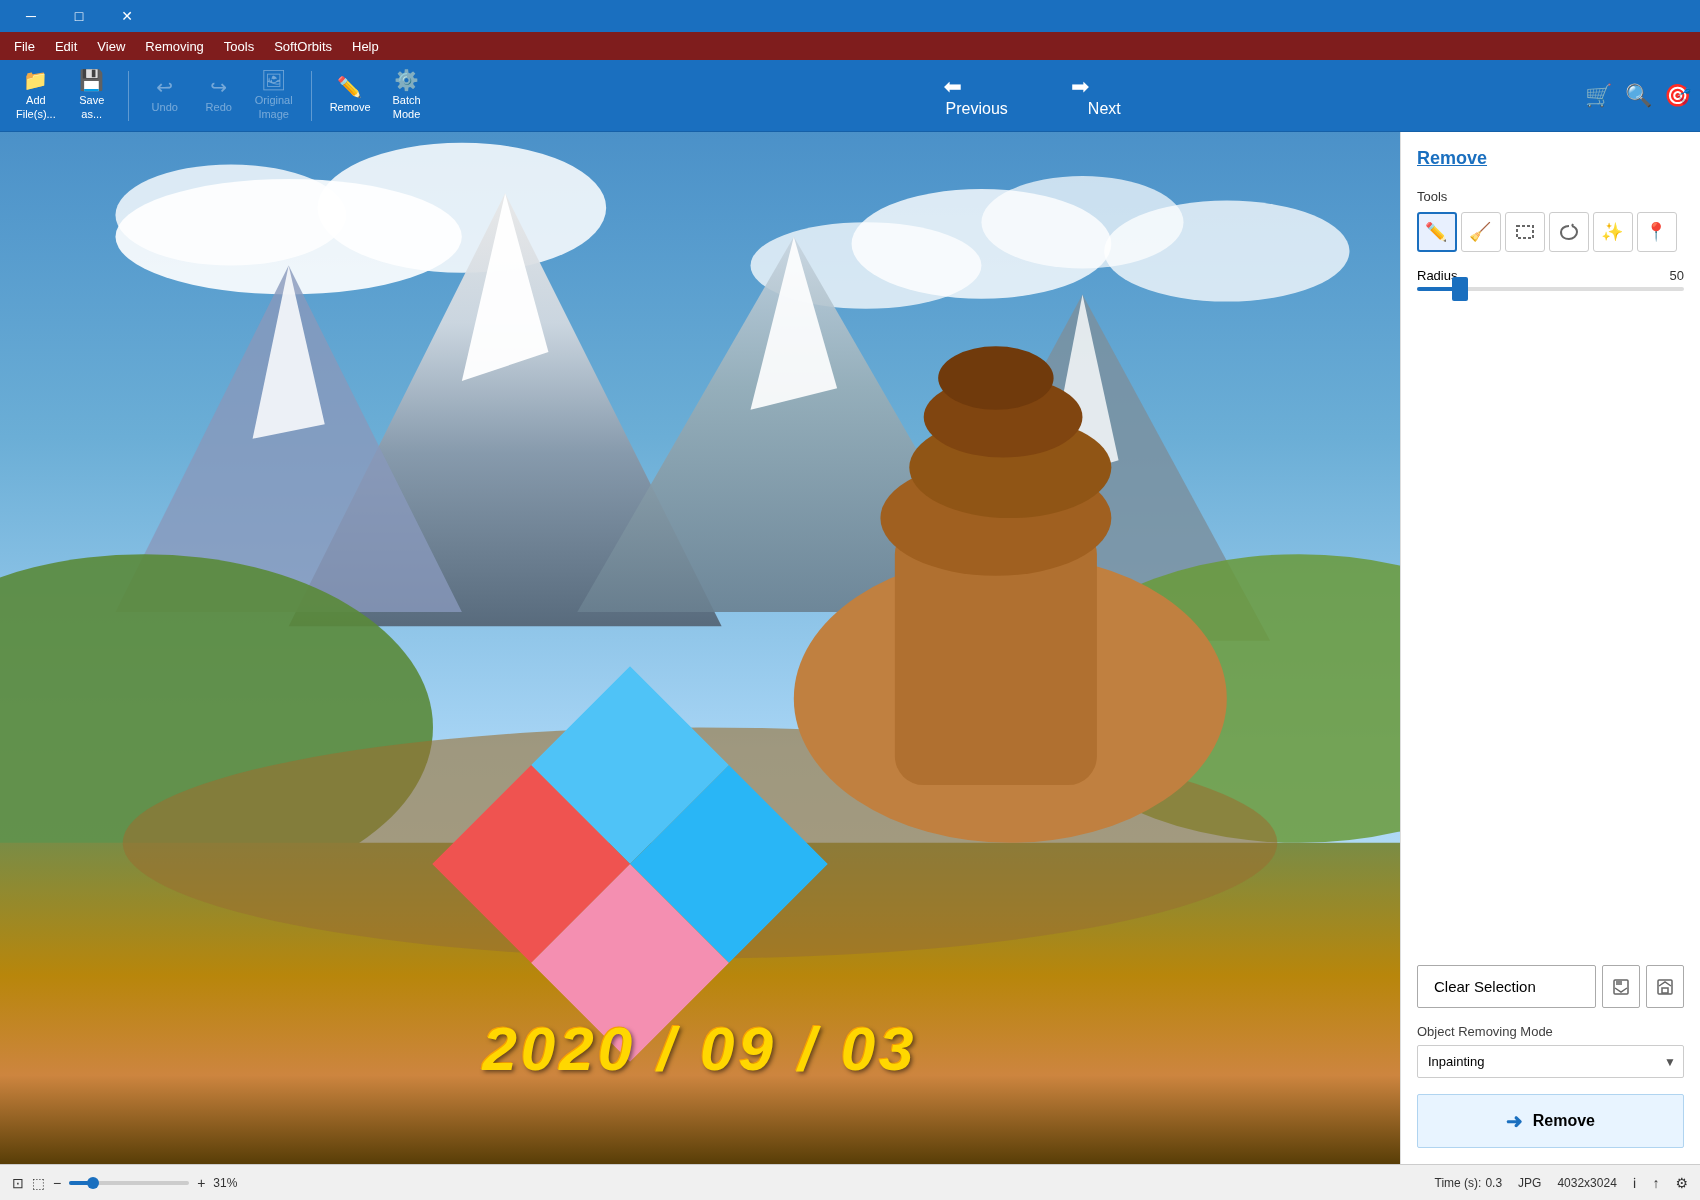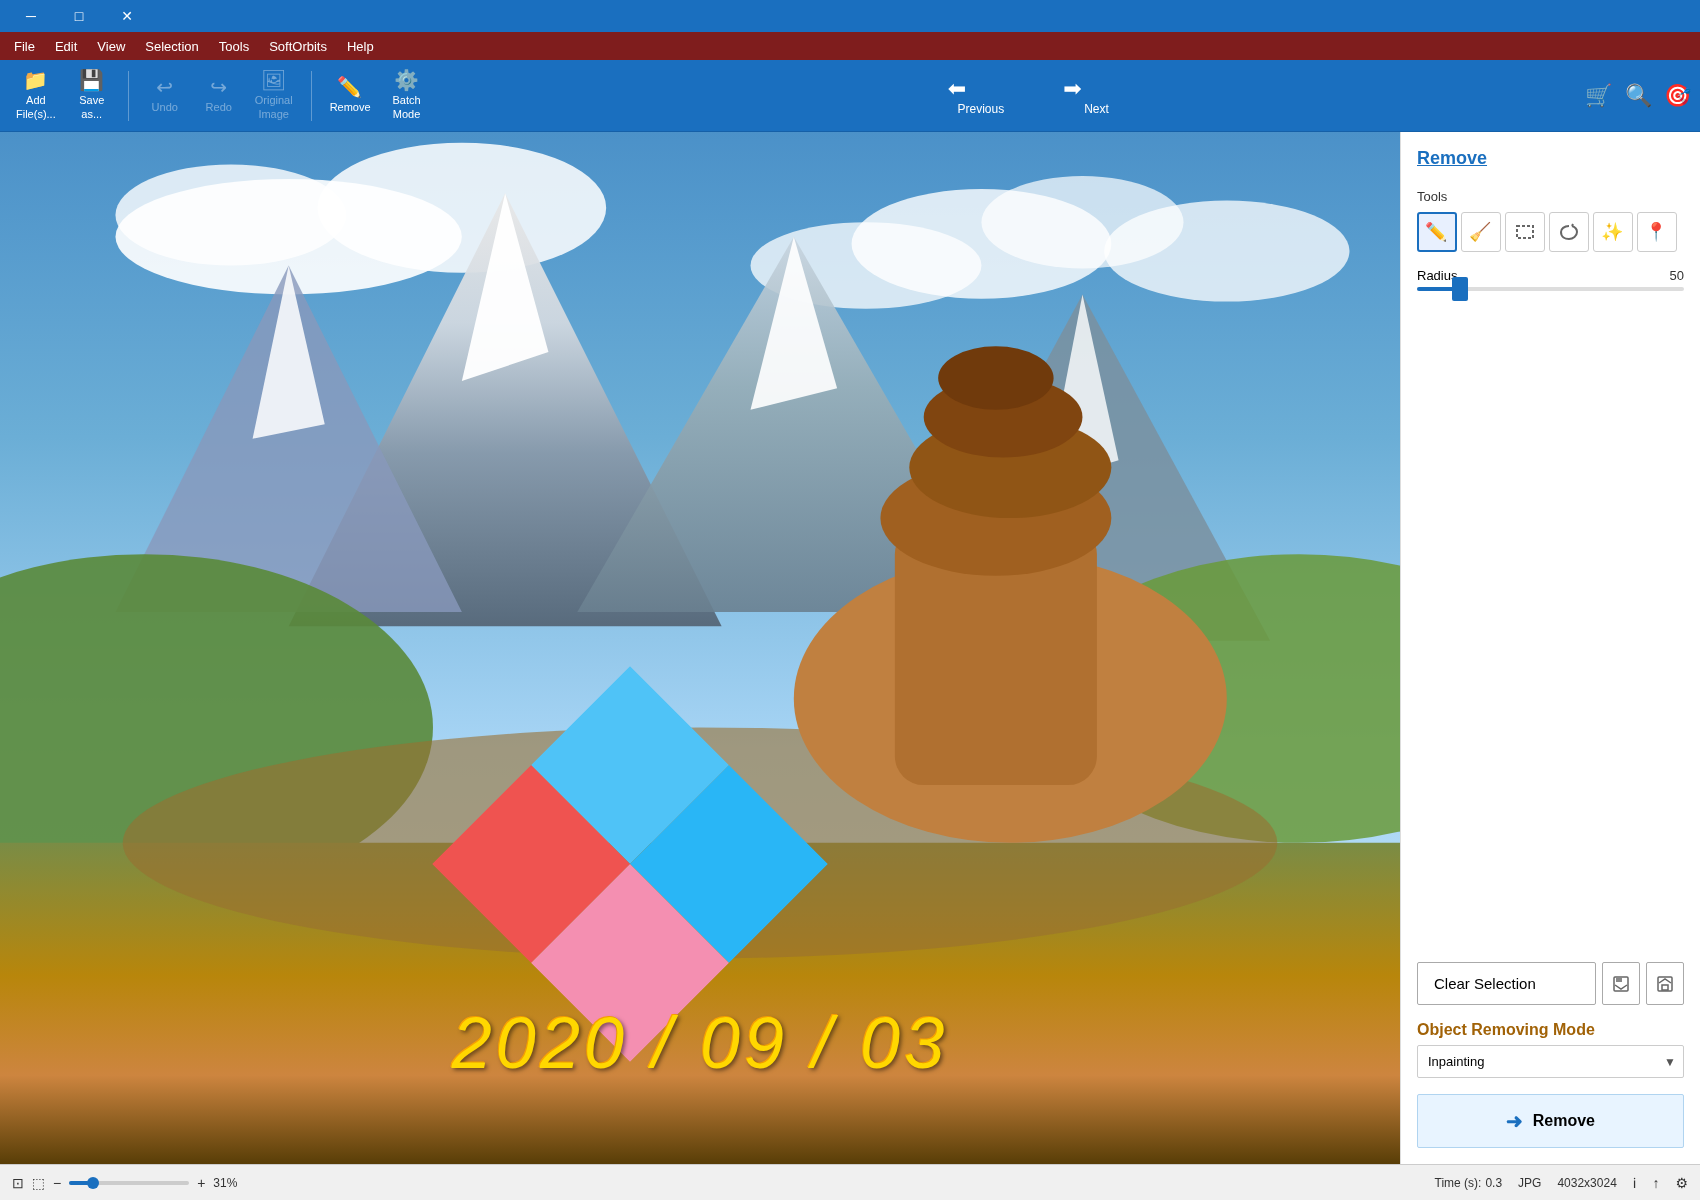--- a/index.html
+++ b/index.html
@@ -58,21 +58,21 @@
       display: flex; flex-direction: column; align-items: center; justify-content: center;
       min-width: 52px; height: 60px; padding: 6px 8px;
       background: transparent; border: none; color: white; cursor: pointer;
       border-radius: 3px; font-size: 11px; gap: 4px;
     }
     .tool-btn.disabled { opacity: 0.4; cursor: default; }
     .tool-btn .icon { font-size: 20px; line-height: 1; }
     .tool-btn .label { font-size: 11px; text-align: center; line-height: 1.2; }
     .toolbar-nav { display: flex; flex-direction: column; align-items: center; color: white; cursor: pointer; padding: 8px 12px; }
     .toolbar-nav .nav-icon { font-size: 22px; }
-    .toolbar-nav .nav-label { font-size: 12px; padding-left: 48px; }
+    .toolbar-nav .nav-label { font-size: 16px; padding-left: 48px; }
     .toolbar-icons-right { display: flex; align-items: center; gap: 12px; color: white; }
     .toolbar-icons-right span { font-size: 22px; cursor: pointer; }
 
     
     .main-layout {
       display: flex;
       height: calc(1200px - 32px - 28px - 72px - 36px);
     }
 
     
@@ -95,22 +95,22 @@
         );
       position: absolute;
       top: 0; left: 0; right: 0; bottom: 0;
     }
     
     .watermark {
       position: absolute;
       bottom: 80px;
       left: 50%;
       transform: translateX(-50%);
-      font-size: 72px;
-      font-weight: normal;
+      font-size: 62px;
+      font-weight: bold;
       color: #FFD700;
       text-shadow: 2px 2px 4px rgba(0,0,0,0.5), -1px -1px 0 #FFA500;
       white-space: nowrap;
       font-style: italic;
       letter-spacing: 4px;
     }
     
     .stamp-overlay {
       position: absolute;
       bottom: 160px;
@@ -239,24 +239,23 @@
     .icon-btn-small {
       width: 38px;
       border: 1px solid #aaa;
       background: white;
       cursor: pointer;
       display: flex; align-items: center; justify-content: center;
       font-size: 16px;
       border-radius: 2px;
     }
     .object-removing-label {
-      font-size: 16px;
-      color: #a16207;
+      font-size: 13px;
+      color: #404040;
       margin-bottom: 6px;
-      font-weight: bold;
     }
     .select-wrapper {
       position: relative;
     }
     .mode-select {
       width: 100%;
       padding: 8px 30px 8px 10px;
       border: 1px solid #ccc;
       background: white;
       font-size: 13px;
@@ -321,21 +320,21 @@
     <button class="titlebar-btn">─</button>
     <button class="titlebar-btn">□</button>
     <button class="titlebar-btn close">✕</button>
   </div>
 </div>
 
 <div class="menubar">
   <span class="menu-item">File</span>
   <span class="menu-item">Edit</span>
   <span class="menu-item">View</span>
-  <span class="menu-item">Selection</span>
+  <span class="menu-item">Removing</span>
   <span class="menu-item">Tools</span>
   <span class="menu-item">SoftOrbits</span>
   <span class="menu-item">Help</span>
 </div>
 
 <div class="toolbar">
   <div class="toolbar-left">
     <div class="toolbar-group">
       <button class="tool-btn">
         <span class="icon">📁</span>

